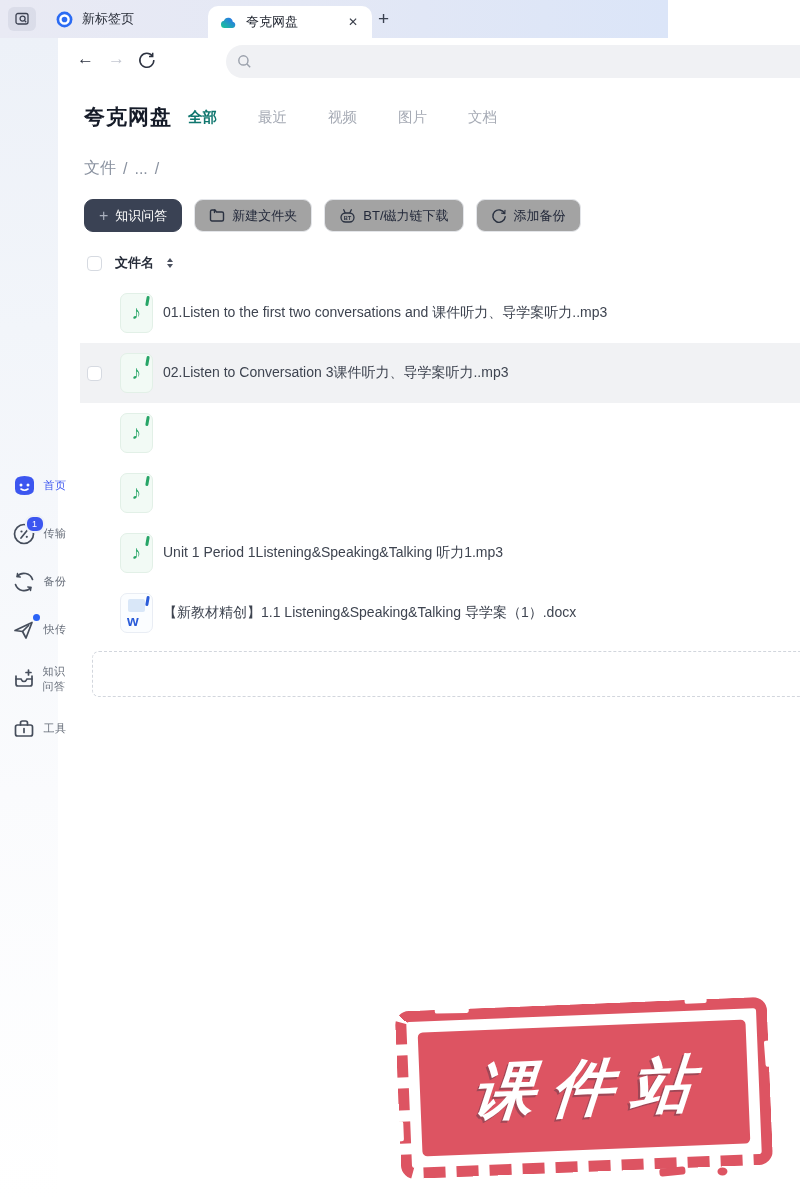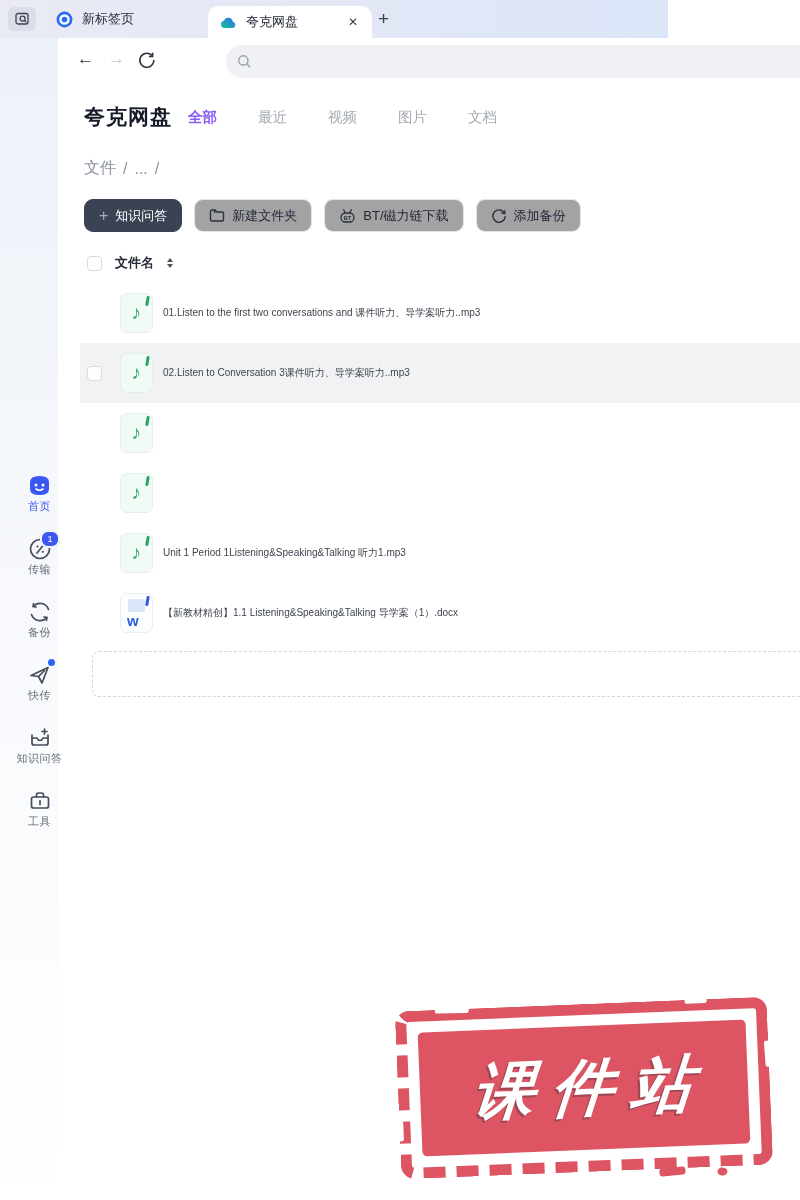--- a/index.html
+++ b/index.html
@@ -48,38 +48,38 @@
   }
   
   .side-strip{
     position:absolute;left:0;top:38px;width:58px;bottom:0;
     background:linear-gradient(180deg,#edf1f8 0%,#f2f5fa 25%,#fafbfd 65%,#ffffff 100%);
   }
   .side-nav{
     position:absolute;left:0;top:472px;width:58px;
     display:flex;flex-direction:column;align-items:center;gap:21px;
   }
-  .s-item{display:flex;flex-direction:column;align-items:center;width:58px;margin-left:21px;}
+  .s-item{display:flex;align-items:center;gap:6px;width:58px;margin-left:21px;}
   .s-icon{width:27px;height:27px;position:relative;display:flex;align-items:center;justify-content:center;}
   .s-label{font-size:11px;color:#666d79;letter-spacing:.5px;}
   .s-item.active .s-label{color:#3c56f0;}
   .s-badge{
     position:absolute;top:-5px;right:-7px;min-width:14px;height:14px;border-radius:8px;
     background:#3c56f0;color:#fff;font-size:9px;display:flex;align-items:center;justify-content:center;
     border:2px solid #eef1f8;box-sizing:content-box;padding:0 1px;
   }
   .s-dot{position:absolute;top:-2px;right:-2px;width:7px;height:7px;border-radius:50%;background:#2b63f6;}
   
   .drive-title{
     position:absolute;left:84px;top:103px;font-size:21px;font-weight:bold;color:#151b28;letter-spacing:1px;
   }
   .drive-tabs{
     position:absolute;left:188px;top:108px;display:flex;gap:41px;font-size:14.5px;color:#a6abb5;
   }
-  .drive-tab.active{color:#8b5cf6;font-weight:bold;}
+  .drive-tab.active{color:#0f766e;font-weight:bold;}
   .breadcrumb{
     position:absolute;left:84px;top:158px;display:flex;gap:7px;align-items:center;
     font-size:16px;color:#8a92a0;white-space:nowrap;
   }
   .breadcrumb .current{color:#20273a;font-weight:bold;}
   
   .actions{position:absolute;left:84px;top:199px;display:flex;gap:12px;}
   .btn{
     height:33px;border-radius:9px;display:flex;align-items:center;gap:7px;
     padding:0 14px;font-size:13px;background:#a3a3a3;border:1px solid #e3e5e9;color:#23293a;
@@ -106,21 +106,21 @@
     display:flex;align-items:center;justify-content:center;box-sizing:border-box;
   }
   .file-card.audio{background:#f2faf5;border:1px solid #e2f0e7;}
   .file-card.audio .note{color:#27a567;font-size:19px;font-weight:bold;margin-top:-1px;}
   .file-card .corner{position:absolute;top:2px;right:3px;width:3px;height:10px;border-radius:2px;transform:rotate(10deg);}
   .file-card.audio .corner{background:#27a567;}
   .file-card.word{background:#fbfdff;border:1px solid #e9edf4;}
   .file-card.word .w-top{position:absolute;top:5px;left:7px;right:7px;height:13px;background:#d9e7f8;border-radius:2px;}
   .file-card.word .w-letter{position:absolute;left:6px;bottom:3px;font-size:15px;font-weight:bold;color:#2b5cd9;}
   .file-card.word .corner{background:#2b5cd9;}
-  .fname{margin-left:10px;font-size:10px;color:#3e4450;white-space:nowrap;}
+  .fname{margin-left:10px;font-size:14px;color:#3e4450;white-space:nowrap;}
   .dropzone{
     position:absolute;left:92px;top:651px;width:740px;height:44px;border:1px dashed #d2d6dd;border-radius:7px;
   }
   
   .stamp{
     position:absolute;left:398px;top:1004px;width:372px;height:168px;
     transform:rotate(-2.3deg);
   }
   .stamp-frame{
     position:absolute;inset:0;border:11px solid #dd5462;border-radius:14px;

